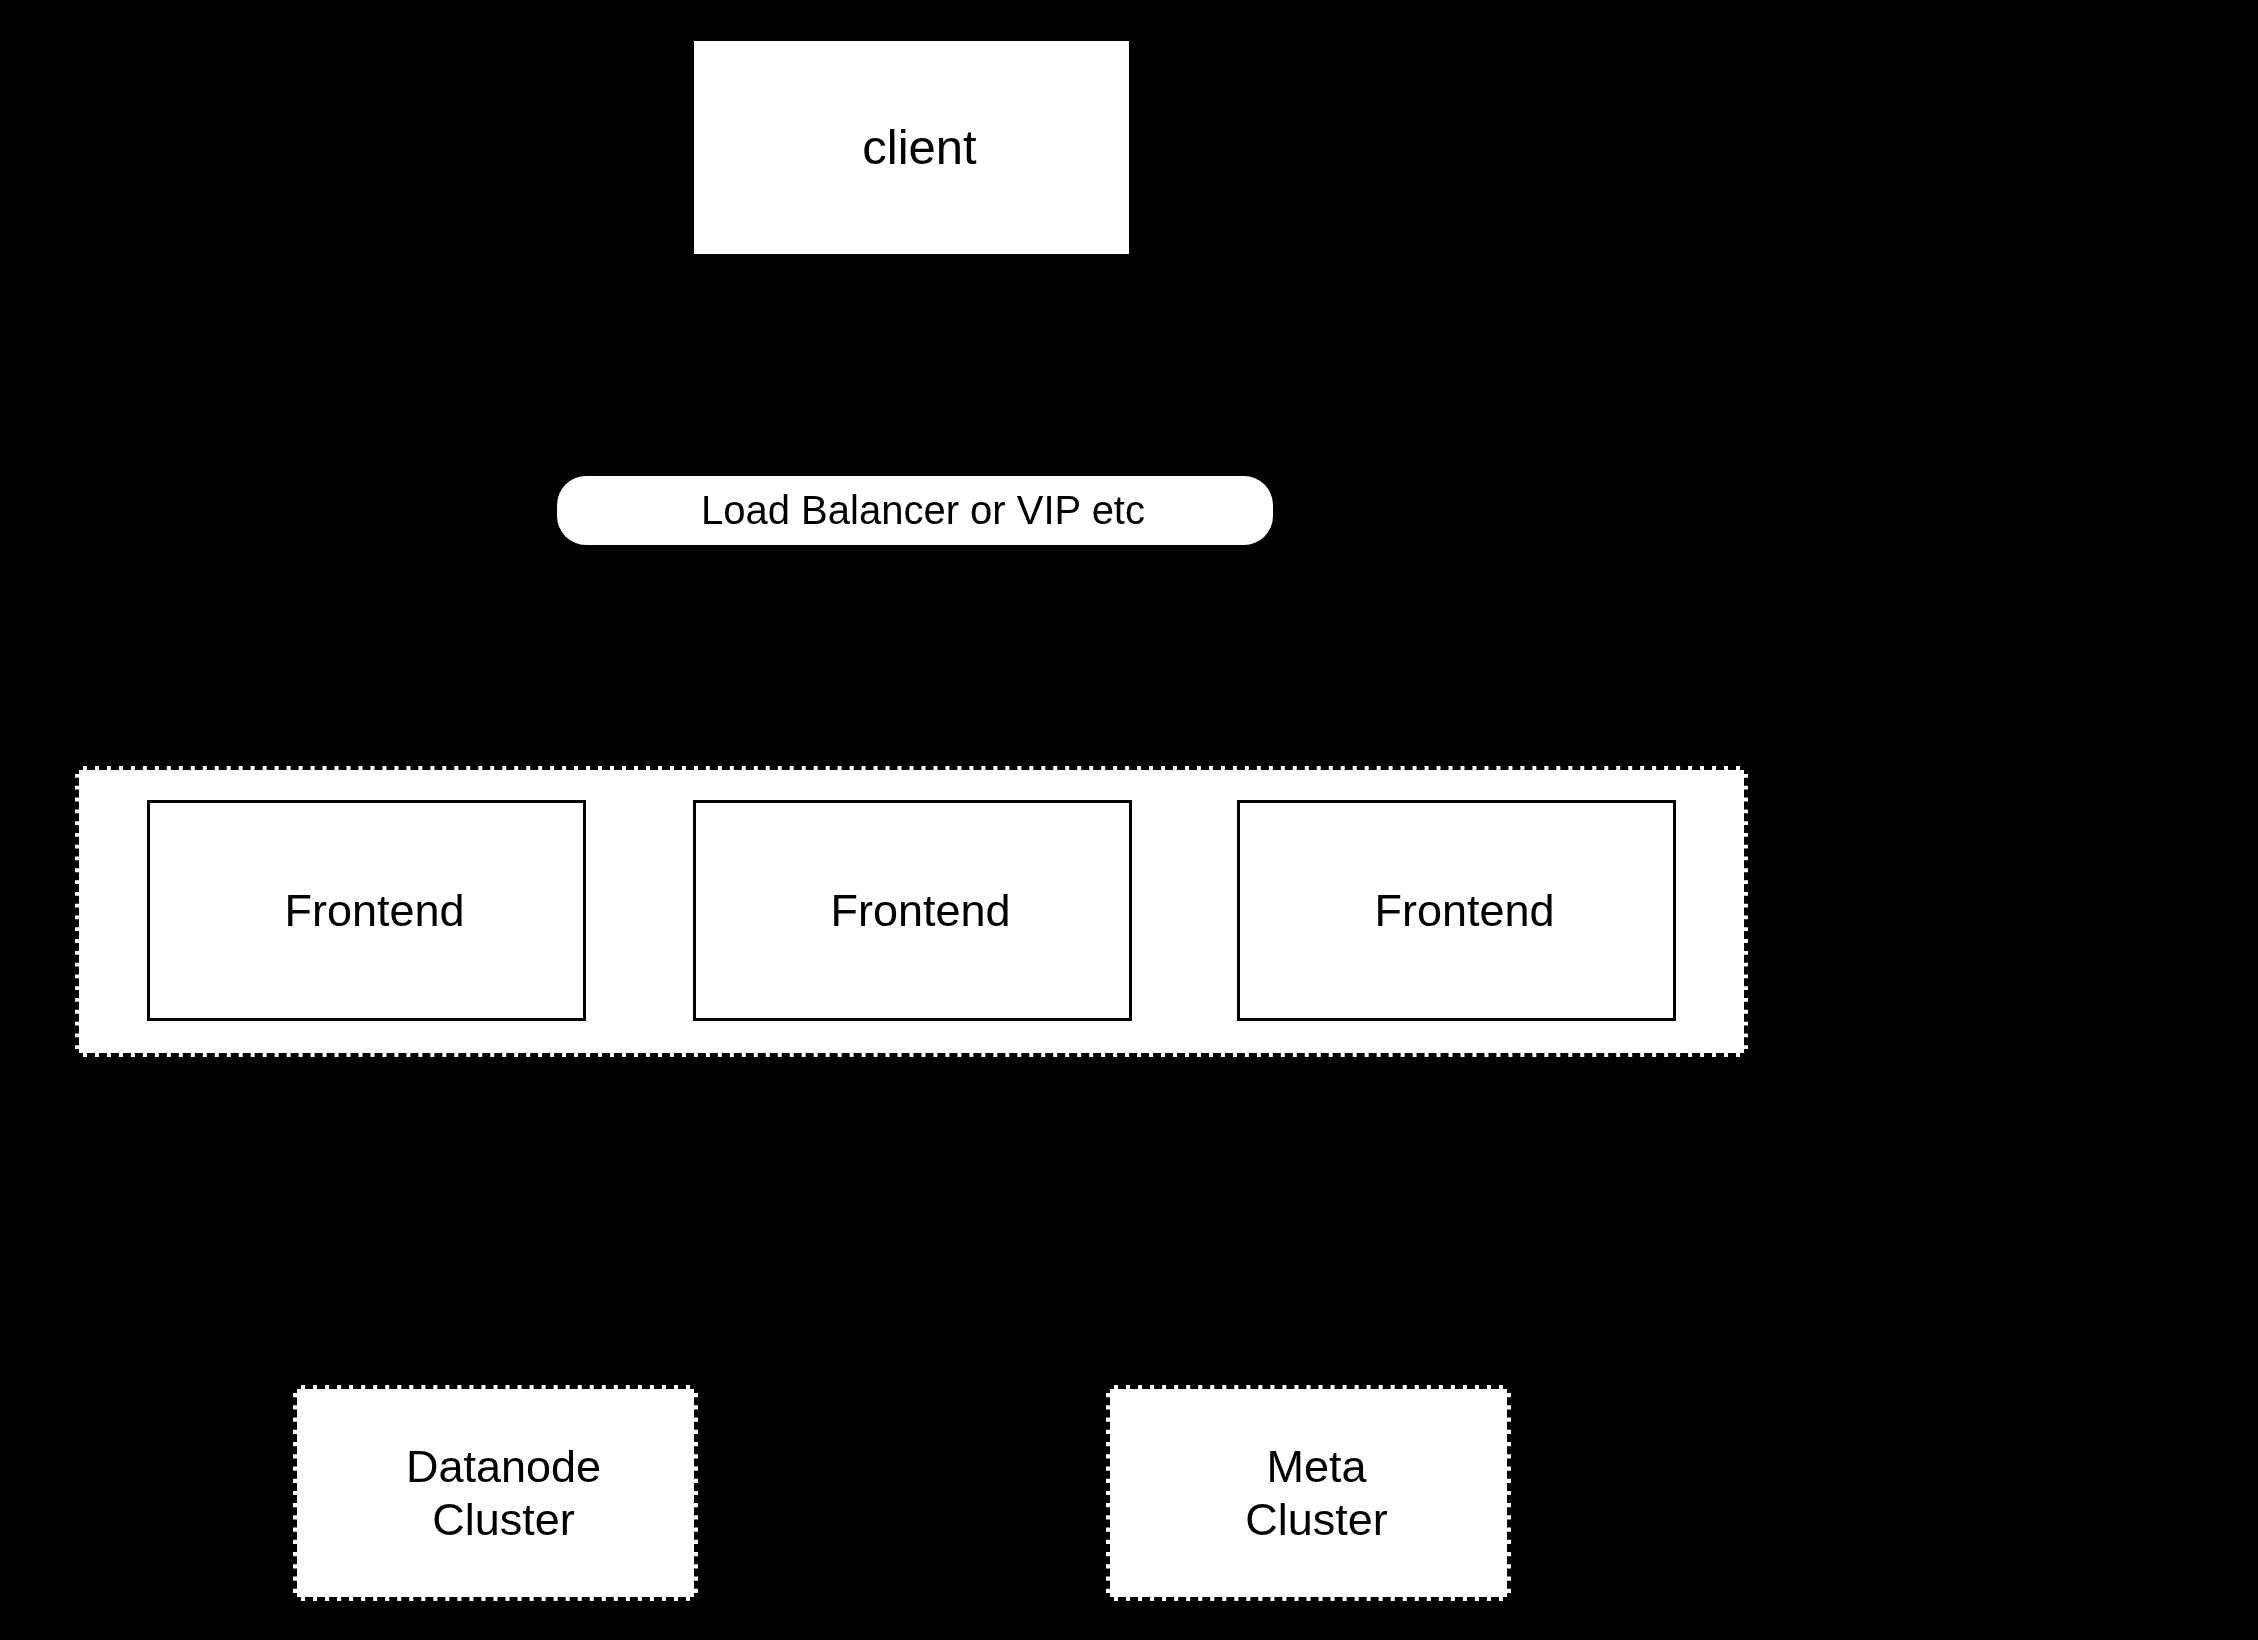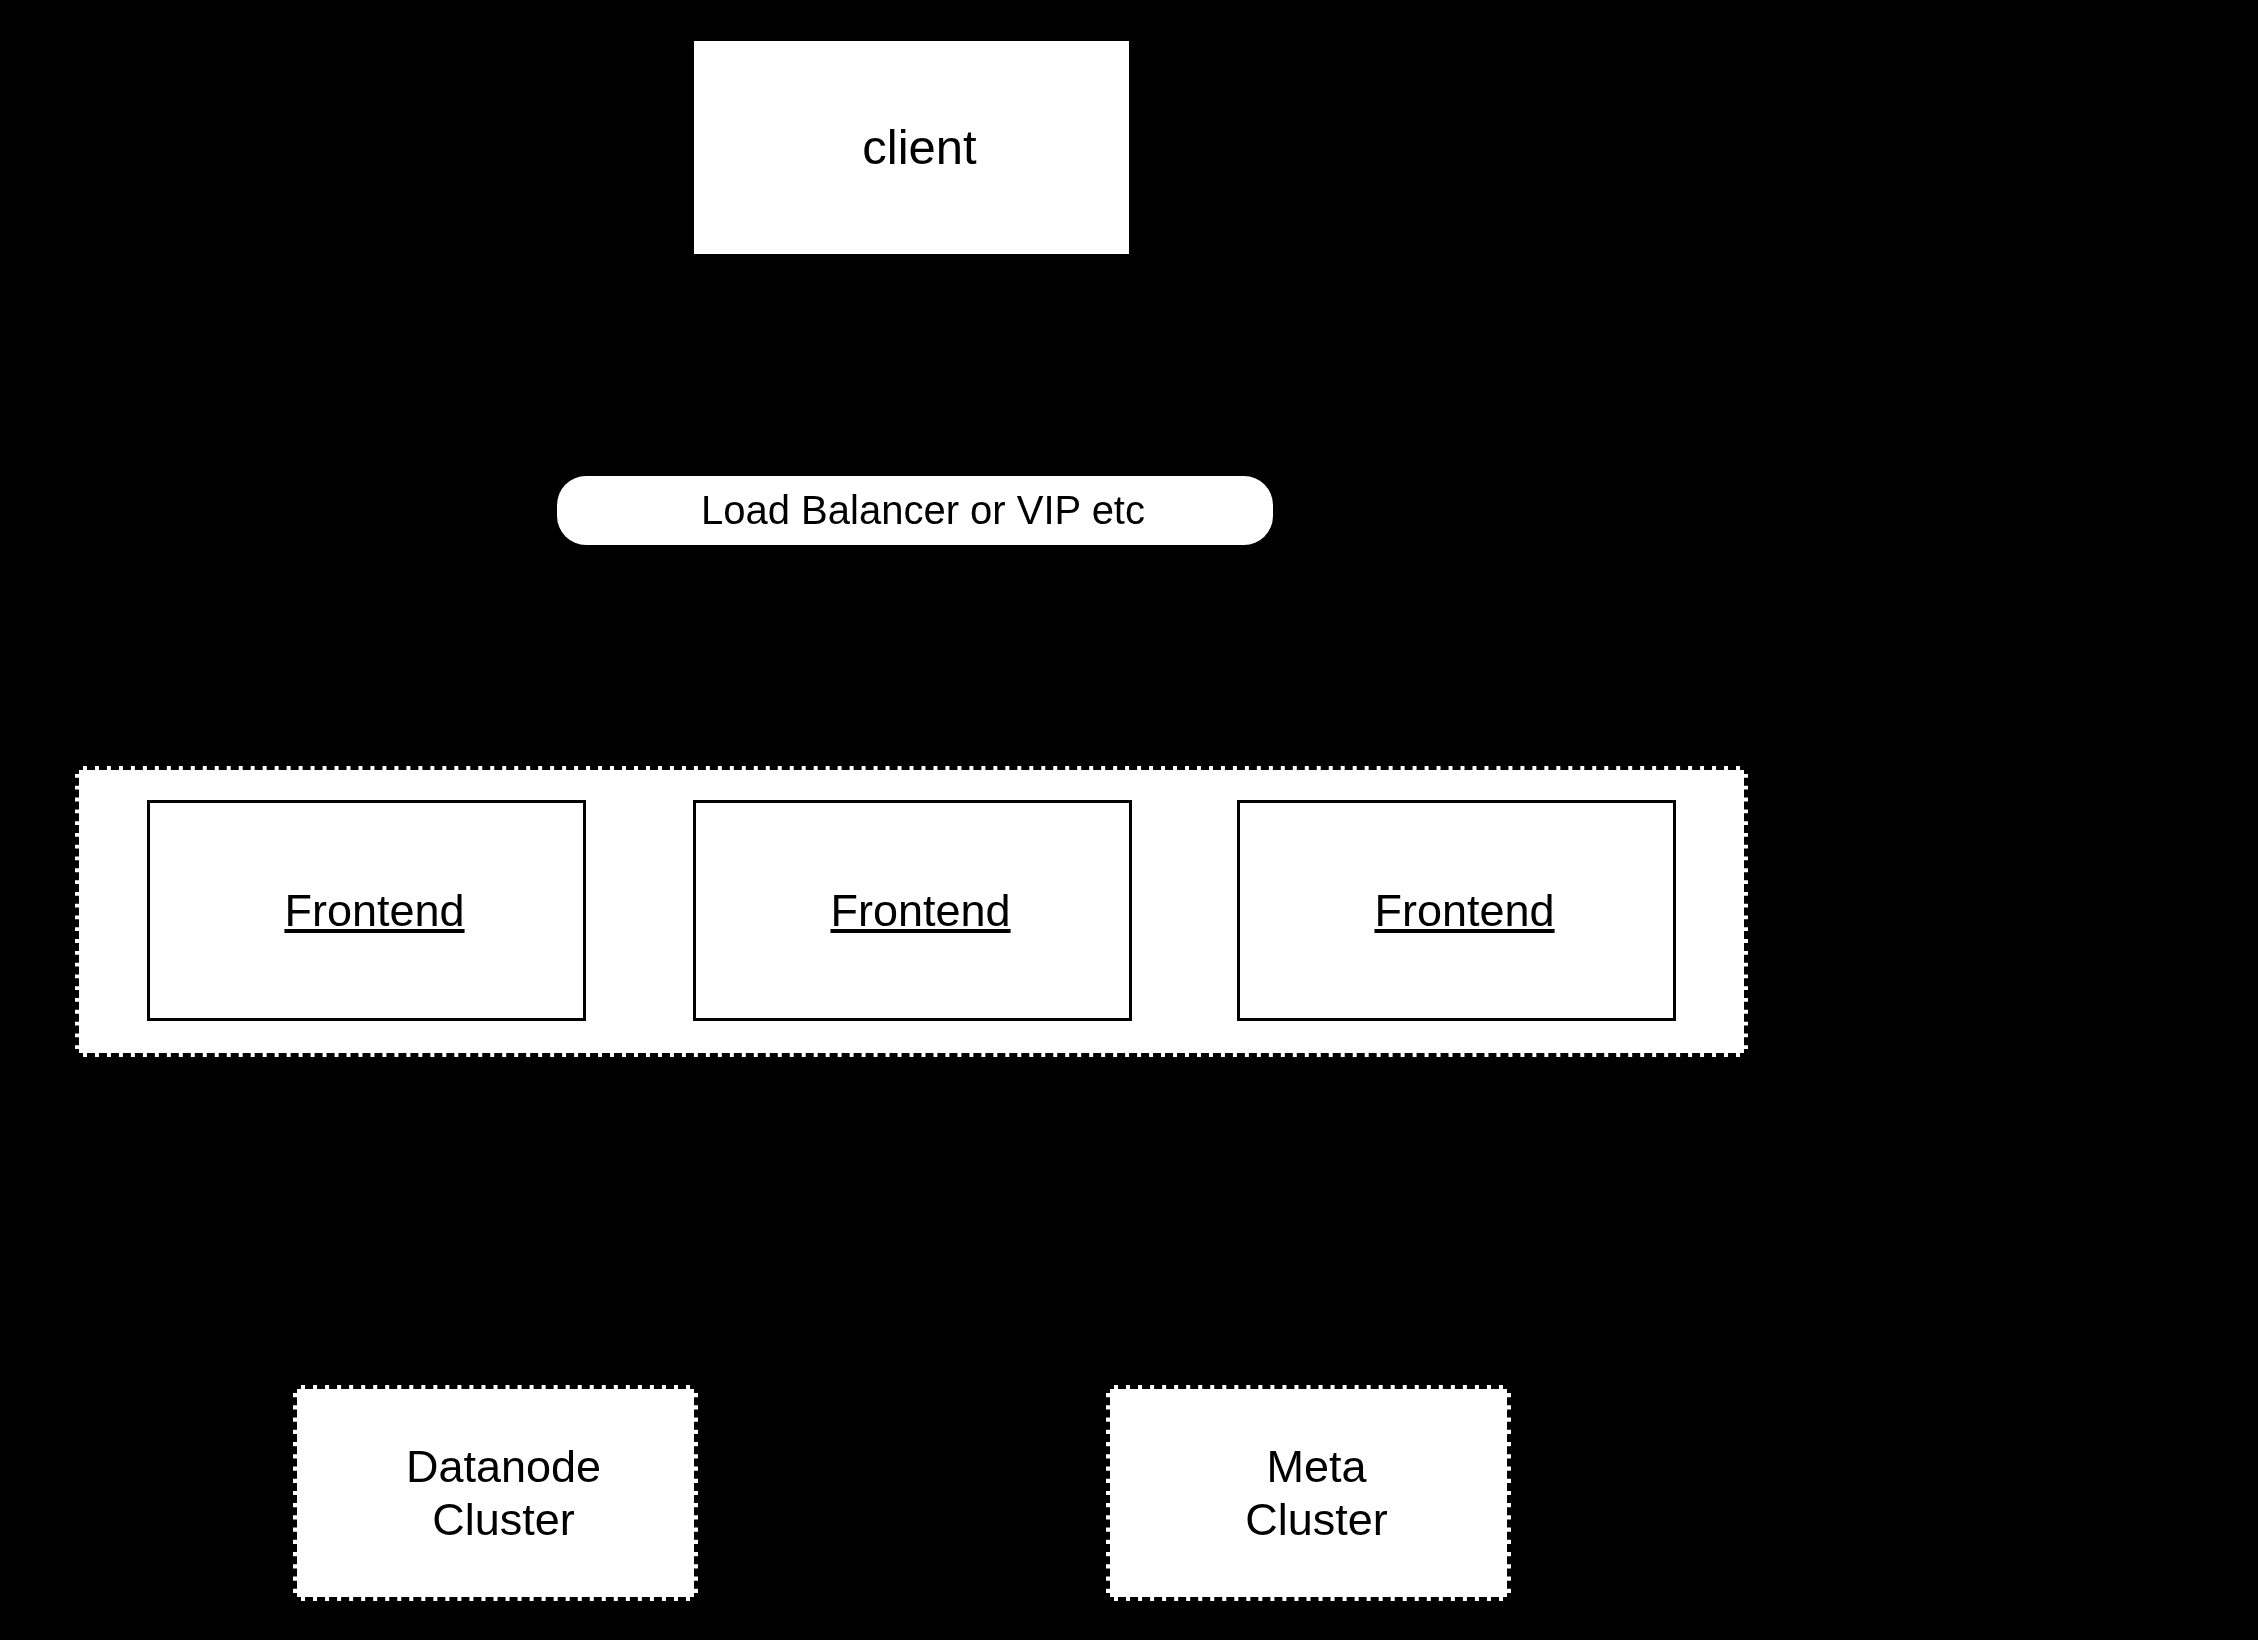--- a/index.html
+++ b/index.html
@@ -28,21 +28,20 @@
     white-space: pre-line;
     padding-left: 16px;
   }
   
   .plain {
     border: none;
   }
   
   .solid {
     border: 3.6px solid #000000;
-    text-decoration: underline;
   }
   
   .dashed {
     border: 4.5px dashed #000000;
   }
   #client-box {
     left: 694px;
     top: 41px;
     width: 435px;
     height: 213px;

